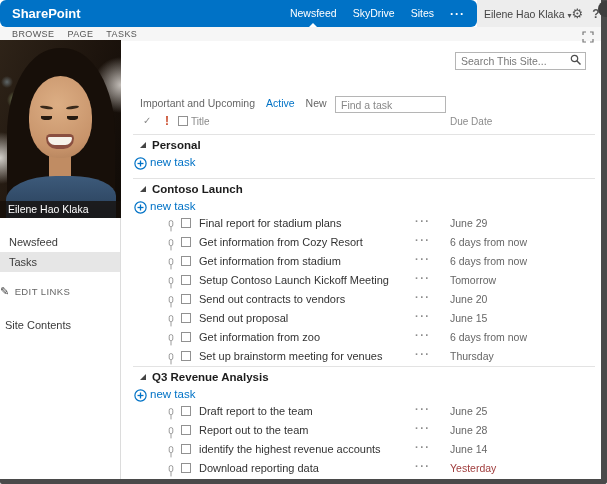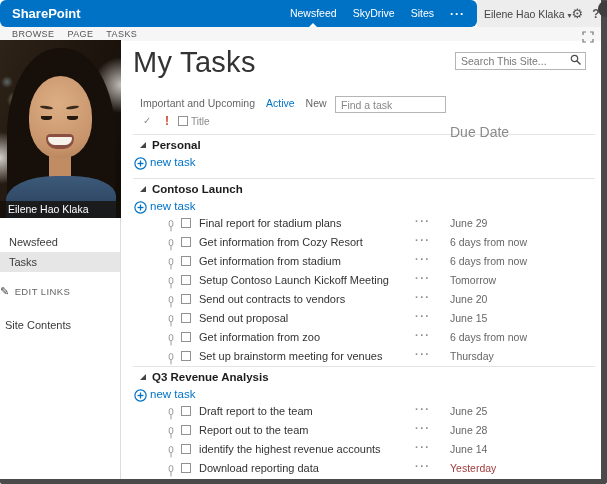--- a/index.html
+++ b/index.html
@@ -75,21 +75,21 @@
   .filter.more { font-weight:bold; letter-spacing:1px; color:#777; }
   .find-task { position:absolute; left:202px; top:0; width:111px; height:17px; border:1px solid #b5b5b5; font-size:10.5px; color:#555; padding-left:5px; outline:none; font-family:inherit; }
   .find-task::placeholder { color:#888; }
 
   .list { position:absolute; left:0; top:72px; width:462px; }
   .header-row { position:relative; height:22px; }
   .hdr-check { position:absolute; left:10px; top:3px; font-size:10px; color:#8a8a8a; cursor:pointer; }
   .hdr-excl { position:absolute; left:32px; top:2px; font-size:12px; font-weight:bold; color:#c94a2a; cursor:pointer; }
   .hdr-cb { position:absolute; left:45px; top:4px; }
   .hdr-title { position:absolute; left:58px; top:4px; font-size:10px; color:#8a8a8a; cursor:pointer; }
-  .hdr-due { position:absolute; left:317px; top:12px; font-size:14px; color:#8a8a8a; cursor:pointer; }
+  .hdr-due { position:absolute; left:317px; top:4px; font-size:10px; color:#8a8a8a; cursor:pointer; }
   .cb { display:inline-block; width:10px; height:10px; border:1px solid #919191; background:#fff; cursor:pointer; }
 
   .task-group { border-top:1px solid #e3e3e3; }
   .group-header { position:relative; height:20px; cursor:pointer; }
   .tri { position:absolute; left:7px; top:7px; width:0; height:0; border-bottom:6px solid #444; border-left:6px solid transparent; }
   .group-name { position:absolute; left:19px; top:4px; font-size:11.5px; font-weight:bold; color:#1c1c1c; }
   .new-task-row { position:relative; height:15px; cursor:pointer; }
   .task-group:nth-child(1) .new-task-row { height:23px; }
   .plus-icon { position:absolute; left:1px; top:1px; }
   .new-task-label { position:absolute; left:17px; top:1px; font-size:11.5px; color:#0072c6; }
@@ -153,21 +153,20 @@
     <div class="side-nav">
       <div class="side-item">Newsfeed</div>
       <div class="side-item selected">Tasks</div>
       <div class="edit-links"><span class="pencil">✎</span><span>EDIT LINKS</span></div>
       <div class="site-contents">Site Contents</div>
     </div>
   </div>
   <div class="sidebar-divider"></div>
 
   <div class="main">
-    <div class="page-title">My Tasks</div>
 
     <div class="search-box">
       <input type="text" placeholder="Search This Site..." style="">
       <button class="search-btn">
         <svg width="12" height="12" viewBox="0 0 12 12">
             <circle cx="4.5" cy="4.5" r="3.2" fill="none" stroke="#4d4d4d" stroke-width="1.2"></circle>
             <line x1="7" y1="7" x2="10.5" y2="10.5" stroke="#4d4d4d" stroke-width="1.4"></line>
           </svg>
       </button>
     </div>

